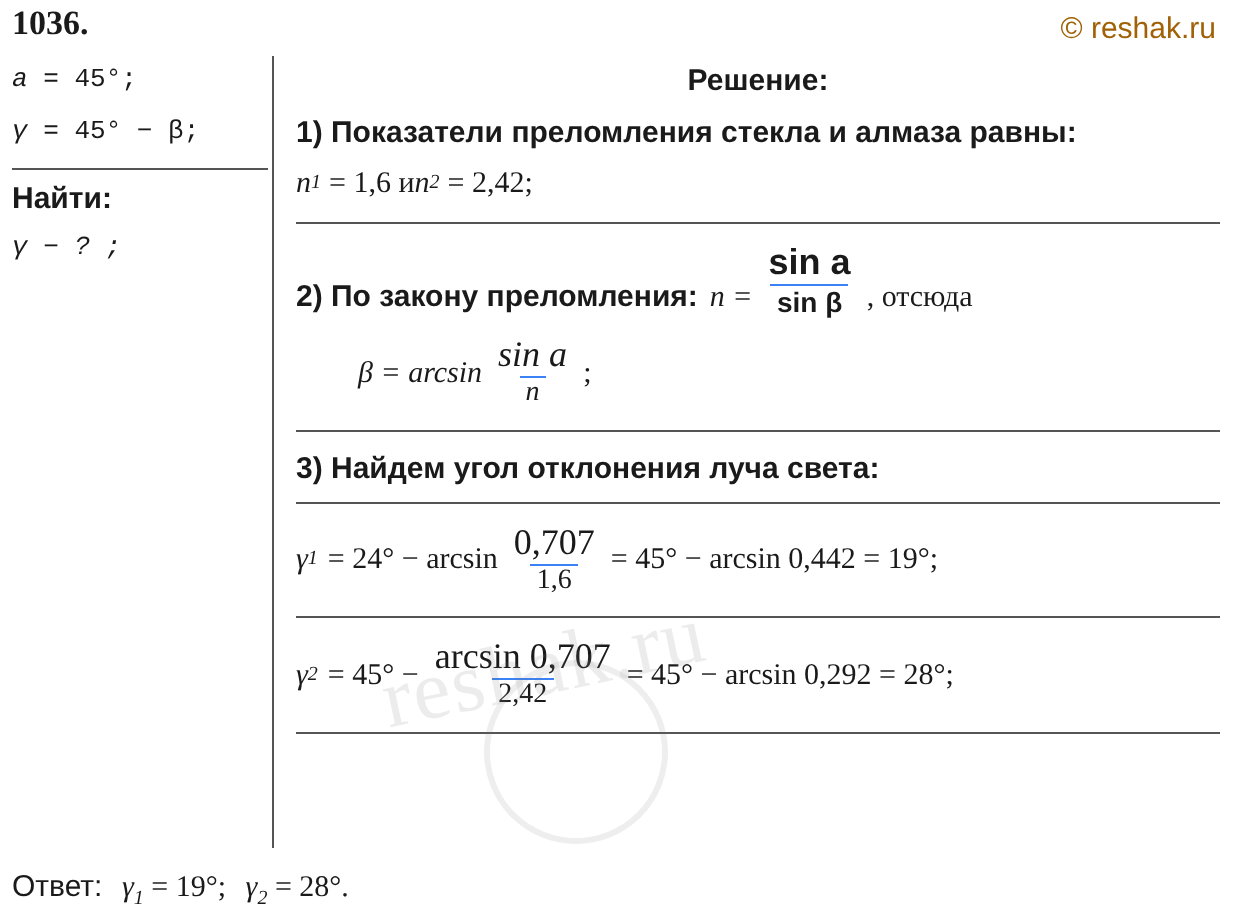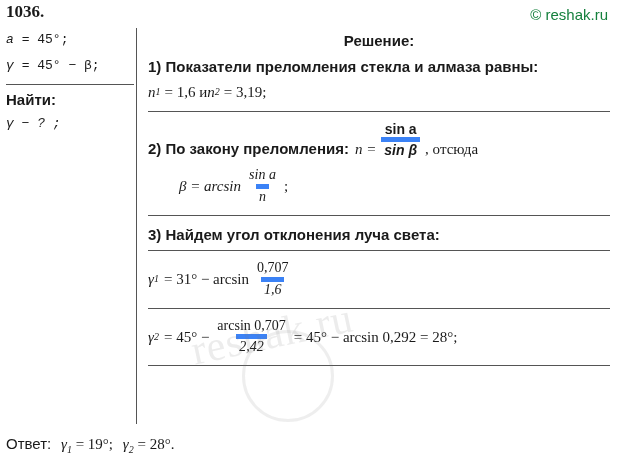--- a/index.html
+++ b/index.html
@@ -52,21 +52,21 @@
     border: 3px solid rgba(120,120,120,0.25);
     border-radius: 50%;
   }
 
   .brand {
     position: absolute;
     right: 10px;
     top: 6px;
     font-size: 15px;
     font-family: "Liberation Sans", sans-serif;
-    color: #15803d;
+    color: #a16207;
     z-index: 6;
   }
 
   .task-number {
     position: absolute;
     left: 6px;
     top: 2px;
     font-size: 17px;
     font-weight: bold;
     font-family: "Liberation Serif", serif;
@@ -144,27 +144,26 @@
   .frac {
     display: inline-flex;
     flex-direction: column;
     align-items: center;
     vertical-align: middle;
     margin: 0 5px;
     line-height: 1.05;
   }
   .frac .num {
     padding: 0 3px 1px 3px;
-    font-size: 14px;
+    font-size: 18px;
   }
   .frac .den {
-    border-top: 5px solid #3b82f6;
+    border-top: 1px solid #3b82f6;
     padding: 1px 3px 0 3px;
     font-size: 14px;
-    font-style: italic;
   }
   .rowline {
     height: 1px;
     background: #555;
     margin: 4px 0 10px 0;
   }
   .rowline.full { width: 462px; }
 
   .answer {
     position: absolute;
@@ -210,21 +209,21 @@
   <div class="right-col">
     <div class="head">Решение:</div>
 
     <div class="step">1) Показатели преломления стекла и алмаза равны:</div>
     <div class="math">
       <span>n</span>
         <span class="sub">1</span>
       <span class="up" style="margin-left:4px">= 1,6  и  </span>
       <span>n</span>
         <span class="sub">2</span>
-      <span class="up" style="margin-left:4px">= 3,19;</span>
+      <span class="up" style="margin-left:4px">= 2,42;</span>
     </div>
 
     <div class="rowline full"></div>
 
     <div class="math" style="font-style:normal;font-weight:bold;font-family:'Liberation Sans',sans-serif;align-items:flex-end;">
       <span>2) По закону преломления:</span>
       <span style="font-family:'Liberation Serif',serif;font-style:italic;font-weight:normal;margin-left:6px">n =</span>
       <span class="frac">
         <span class="num">sin a</span>
         <span class="den">sin β</span>
@@ -243,25 +242,26 @@
 
     <div class="rowline full"></div>
 
     <div class="step">3) Найдем угол отклонения луча света:</div>
 
     <div class="rowline full"></div>
 
     <div class="math">
       <span>γ</span>
         <span class="sub">1</span>
-      <span class="up" style="margin-left:5px">= 31° − arcsin</span>
+      <span class="up" style="margin-left:5px">= 24° − arcsin</span>
       <span class="frac">
         <span class="num up">0,707</span>
         <span class="den up">1,6</span>
       </span>
+      <span class="up nowrap">= 45° − arcsin 0,442 = 19°;</span>
     </div>
 
     <div class="rowline full"></div>
 
     <div class="math">
       <span>γ</span>
         <span class="sub">2</span>
       <span class="up" style="margin-left:5px">= 45° −</span>
       <span class="frac">
         <span class="num up">arcsin 0,707</span>

